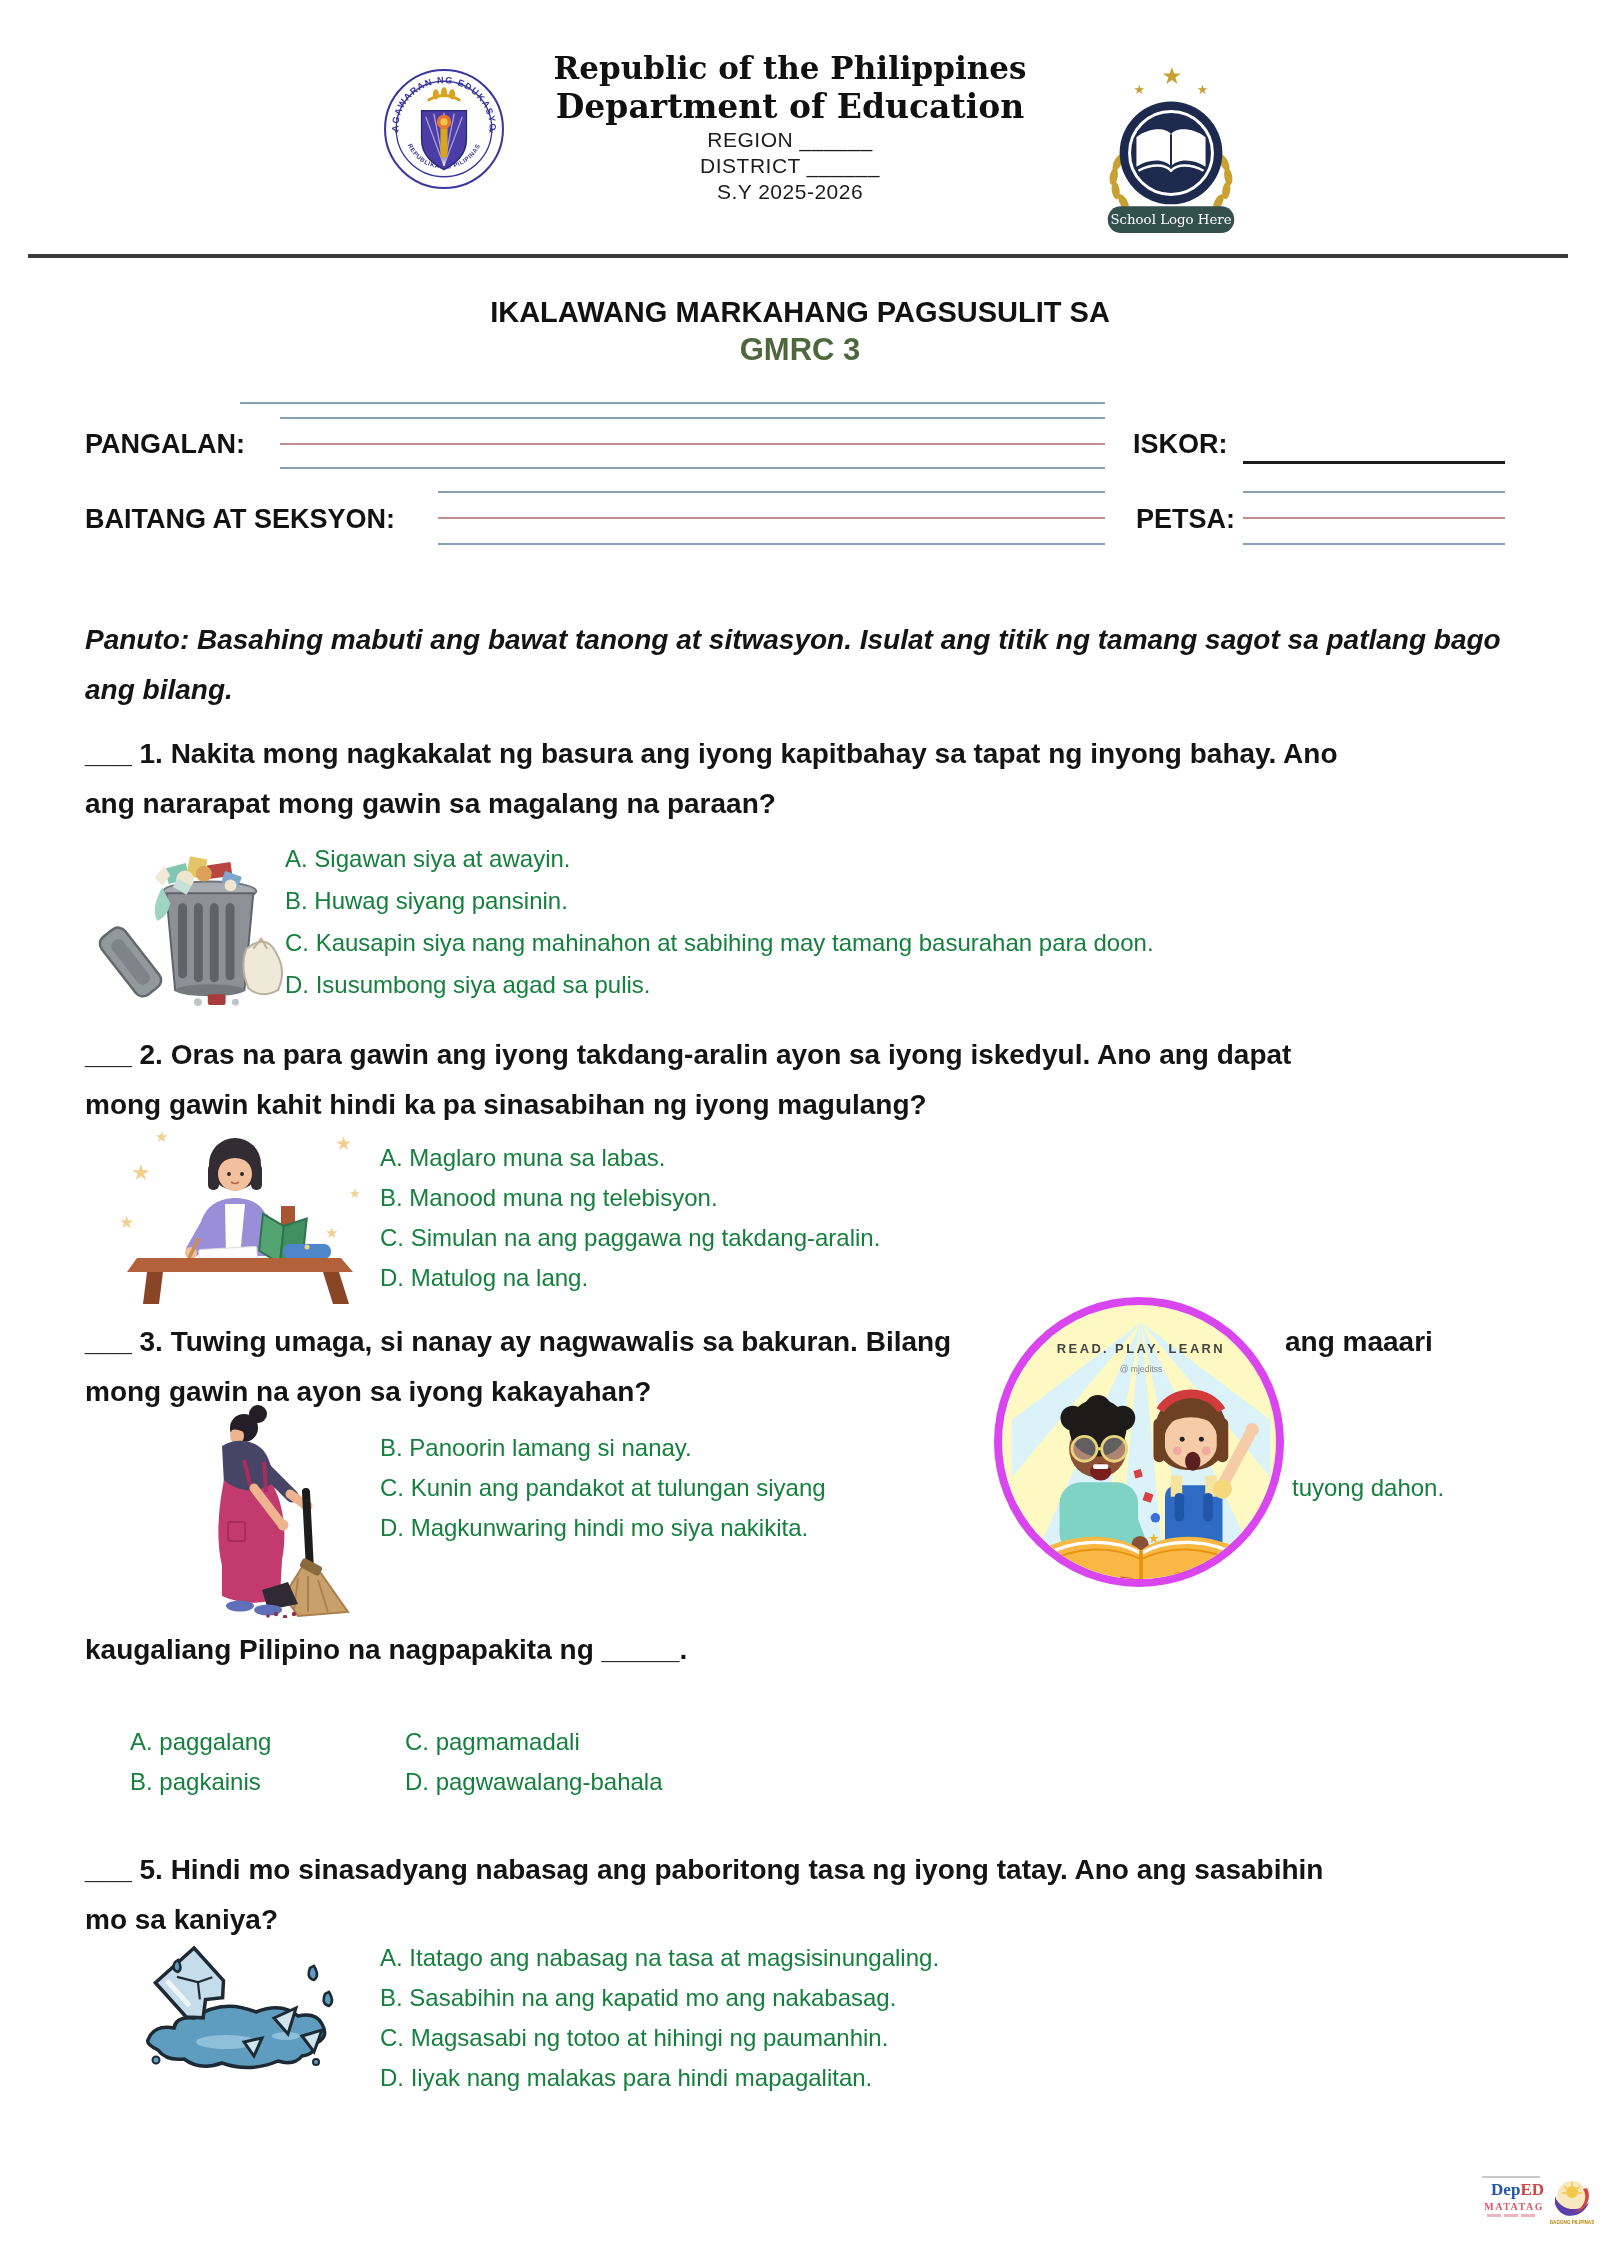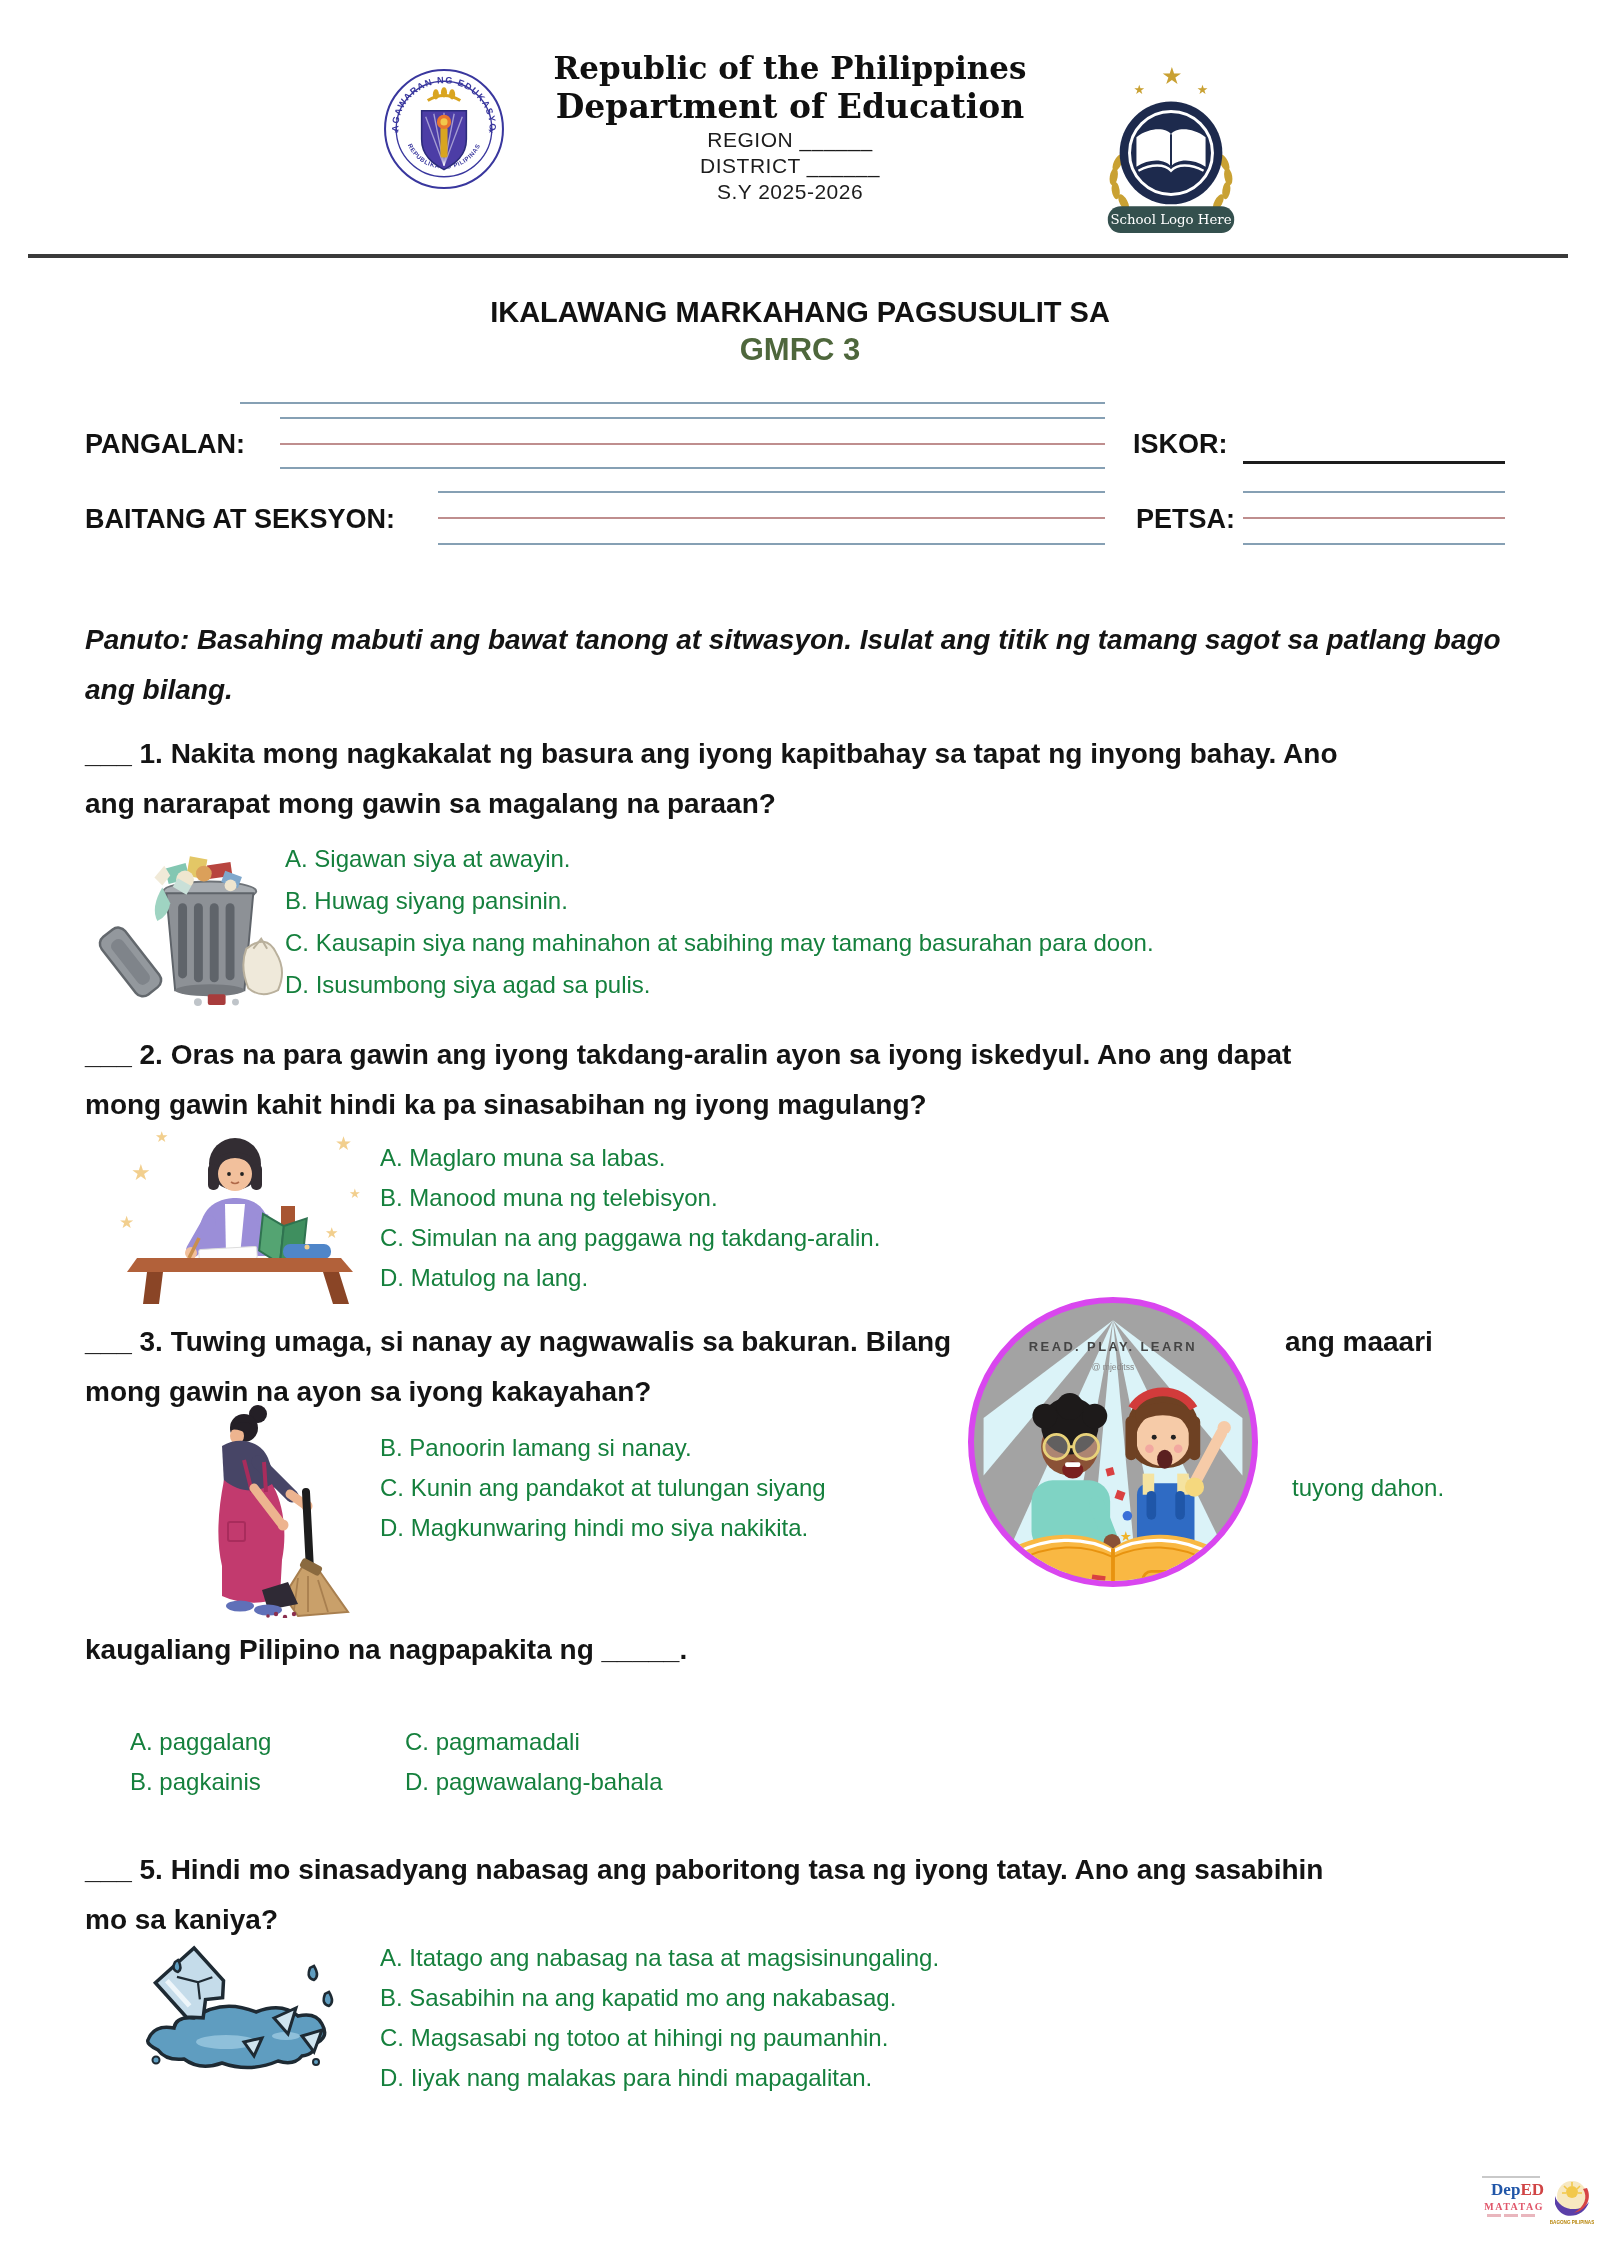--- a/index.html
+++ b/index.html
@@ -23,22 +23,22 @@
   .gl.red{background:#bf8e8e;}
   .gl.black{background:#1c1c1c;height:3px;}
   
   .panuto{left:85px;top:615px;width:1460px;font-weight:700;font-style:italic;font-size:28px;line-height:50px;color:#141414;}
   .qtext{font-weight:700;font-size:28px;line-height:50px;color:#141414;white-space:nowrap;}
   .choices{font-size:24px;font-weight:400;color:#15803d;white-space:nowrap;}
   .choices div{line-height:40px;}
   .choices.wide div{line-height:42px;}
   .qtail{position:absolute;white-space:nowrap;}
   
-  .wm{left:968px;top:1297px;width:290px;height:290px;border-radius:50%;background:#a3a3a3;
-      border:6px solid #d946ef;box-sizing:border-box;overflow:hidden;z-index:6;}
+  .wm{left:994px;top:1297px;width:290px;height:290px;border-radius:50%;background:#fef9c3;
+      border:8px solid #d946ef;box-sizing:border-box;overflow:hidden;z-index:6;}
   
   .footer{left:1478px;top:2176px;width:118px;display:flex;gap:6px;align-items:flex-start;}
   .fdeped{width:66px;text-align:right;font-family:Liberation Serif, serif;}
   .fline{width:58px;height:2px;background:#c9c9c9;margin:0 auto 3px auto;}
   .fbrand{font-size:17px;font-weight:700;line-height:18px;}
   .fb-dep{color:#2156a8;}
   .fb-ed{color:#d04545;}
   .fmatatag{font-size:10px;font-weight:700;color:#e0566a;letter-spacing:1.5px;margin-top:2px;}
   .ftiny{display:flex;gap:3px;justify-content:center;margin-top:2px;}
   .ftiny i{display:block;width:14px;height:3px;background:#e9b6bd;}

